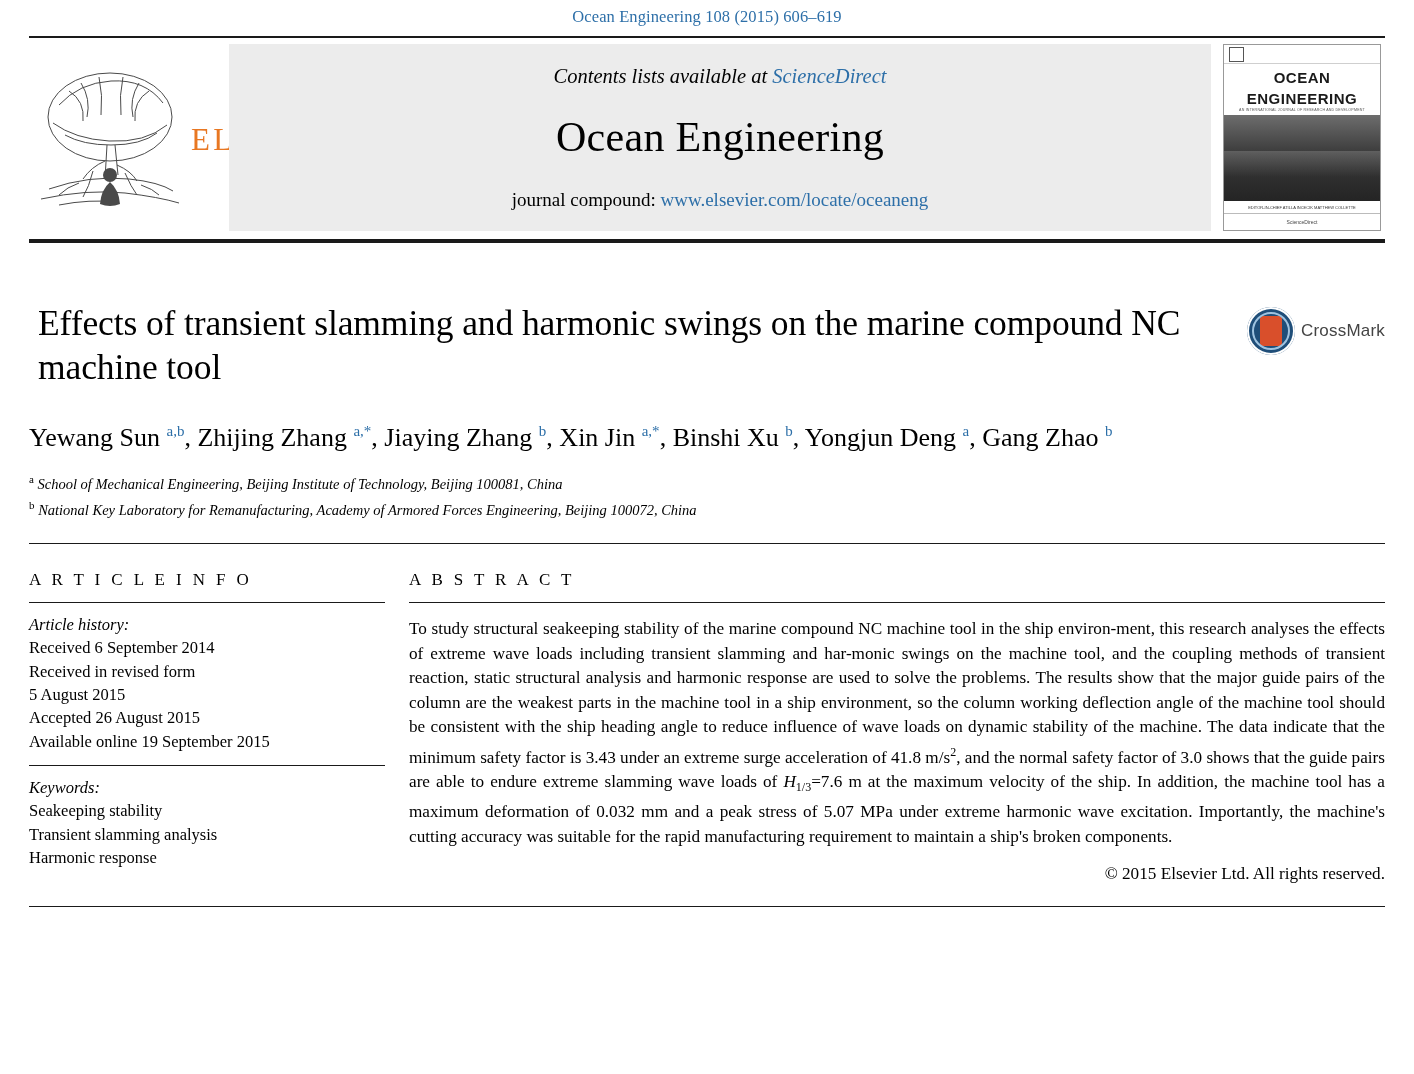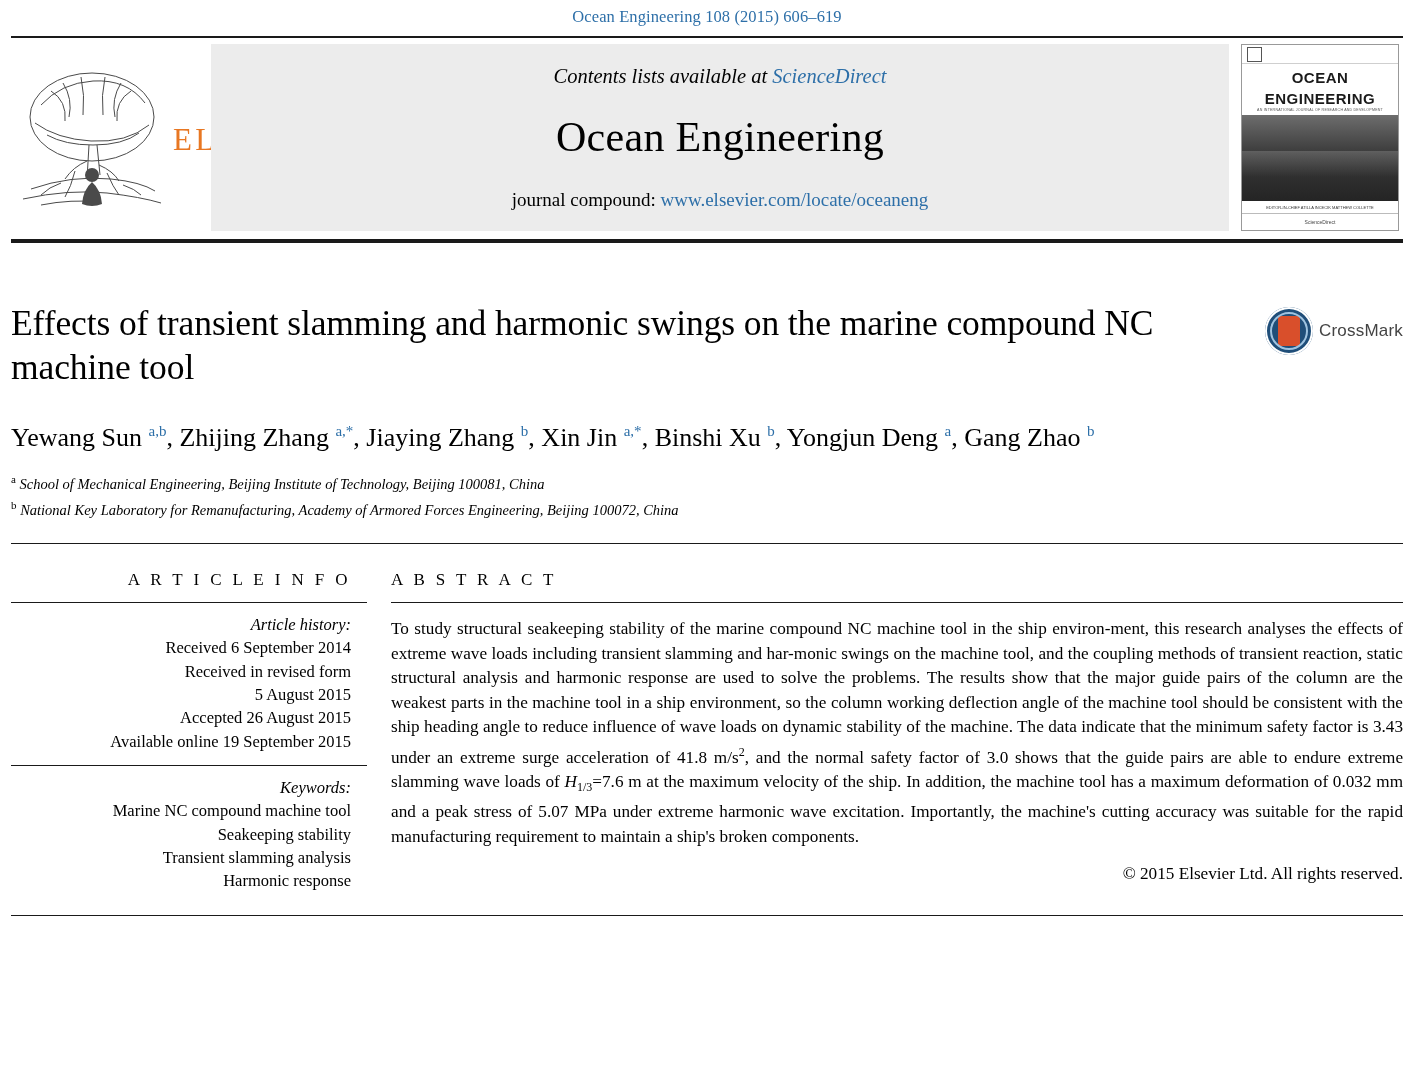--- a/index.html
+++ b/index.html
@@ -13,21 +13,21 @@
     font-family: "Liberation Serif", serif;
     color: #000;
     position: relative;
     overflow: hidden;
   }
   .page {
     position: relative;
     width: 1414px;
     height: 1074px;
     box-sizing: border-box;
-    padding: 0 11px;
+    padding: 0 29px;
   }
 
   
   .runhead {
     text-align: center;
     font-size: 16.5px;
     color: #2d6fa8;
     padding-top: 7px;
     letter-spacing: .1px;
   }
@@ -168,20 +168,21 @@
   .title-area {
     margin-top: 58px;
     position: relative;
     padding-right: 180px;
   }
   .paper-title {
     font-size: 35.5px;
     line-height: 44px;
     font-weight: 400;
     letter-spacing: -.1px;
+    margin-left: 9px;
   }
   .crossmark {
     position: absolute;
     right: 0;
     top: 6px;
     display: flex;
     align-items: center;
     gap: 6px;
   }
   .crossmark-logo {
@@ -238,21 +239,20 @@
   
   .lower {
     display: flex;
     margin-top: 26px;
   }
   .col-info {
     flex: 0 0 380px;
     width: 380px;
     padding-right: 40px;
     box-sizing: border-box;
-    text-align: right;
   }
   .col-abs {
     flex: 1 1 auto;
   }
   .sec-head {
     font-size: 17px;
     letter-spacing: 3.4px;
     font-weight: 400;
   }
   .info-rule {
@@ -381,21 +381,20 @@
       <div class="info-list">
         <div>Received 6 September 2014</div>
         <div>Received in revised form</div>
         <div>5 August 2015</div>
         <div>Accepted 26 August 2015</div>
         <div>Available online 19 September 2015</div>
       </div>
       <div class="info-rule"></div>
       <div class="info-label">Keywords:</div>
       <div class="kw-list">
-        <div>Marine NC compound machine tool</div>
         <div>Seakeeping stability</div>
         <div>Transient slamming analysis</div>
         <div>Harmonic response</div>
       </div>
     </div>
 
     <div class="col-abs">
       <div class="sec-head">A B S T R A C T</div>
       <div class="abstract-rule"></div>
       <div class="abstract-text">To study structural seakeeping stability of the marine compound NC machine tool in the ship environ-ment, this research analyses the effects of extreme wave loads including transient slamming and har-monic swings on the machine tool, and the coupling methods of transient reaction, static structural analysis and harmonic response are used to solve the problems. The results show that the major guide pairs of the column are the weakest parts in the machine tool in a ship environment, so the column working deflection angle of the machine tool should be consistent with the ship heading angle to reduce influence of wave loads on dynamic stability of the machine. The data indicate that the minimum safety factor is 3.43 under an extreme surge acceleration of 41.8 m/s<sup>2</sup>, and the normal safety factor of 3.0 shows that the guide pairs are able to endure extreme slamming wave loads of <i>H</i><sub>1/3</sub>=7.6 m at the maximum velocity of the ship. In addition, the machine tool has a maximum deformation of 0.032 mm and a peak stress of 5.07 MPa under extreme harmonic wave excitation. Importantly, the machine's cutting accuracy was suitable for the rapid manufacturing requirement to maintain a ship's broken components.</div>

